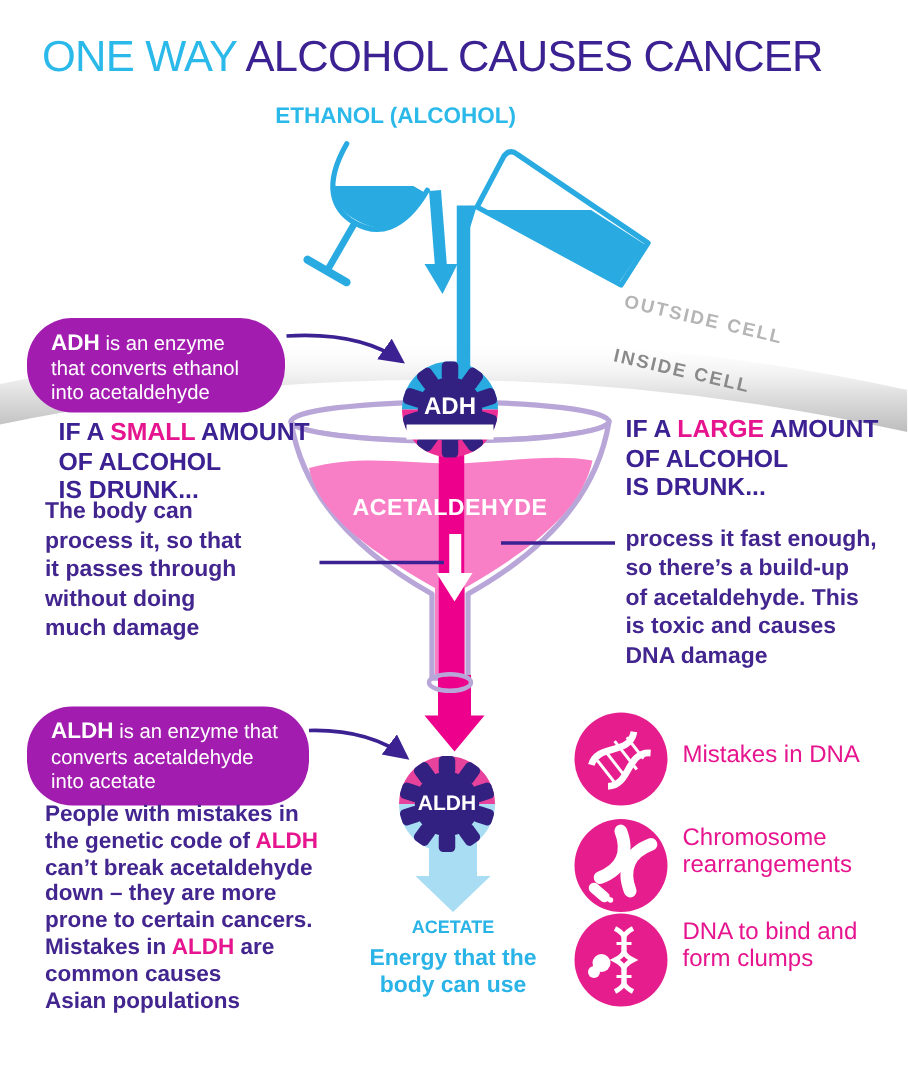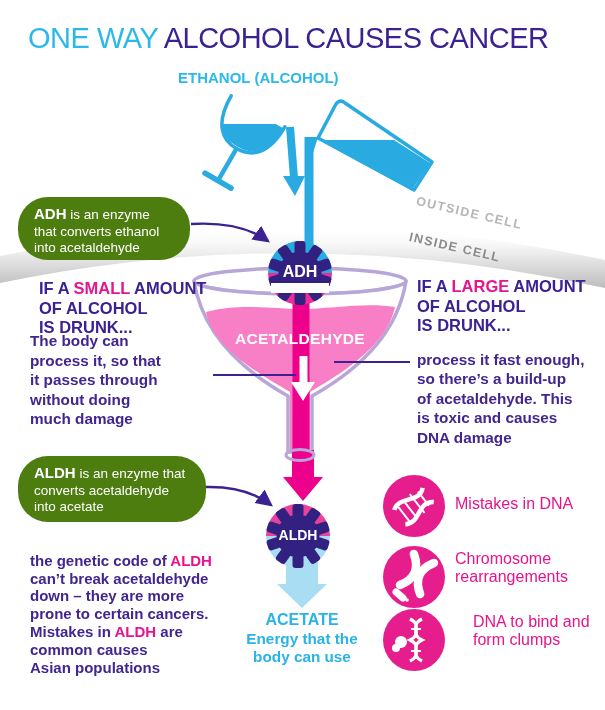--- a/index.html
+++ b/index.html
@@ -4,50 +4,50 @@
 <style>
   html,body{margin:0;padding:0;background:#fff;}
   .stage{position:relative;width:605px;height:710px;background:#fff;overflow:hidden;
          font-family:"Liberation Sans",sans-serif;}
   .stage svg{position:absolute;left:0;top:0;}
   .t{position:absolute;white-space:nowrap;}
   .pink{color:#e6148e;}
   .title{left:28px;top:22px;font-size:29px;font-weight:normal;letter-spacing:-0.5px;}
   .title .c{color:#2bb9ea;}
   .title .p{color:#3b2192;}
-  .ethanol{left:178px;top:69px;width:166px;text-align:left;color:#2bb9ea;font-weight:bold;font-size:15px;}
+  .ethanol{left:178px;top:69px;width:166px;text-align:right;color:#2bb9ea;font-weight:bold;font-size:15px;}
   .outside{left:418px;top:194px;transform:rotate(13deg);transform-origin:left top;
            color:#b5b5b5;font-weight:600;font-size:12.5px;letter-spacing:1.4px;}
   .inside{left:411px;top:230px;transform:rotate(13deg);transform-origin:left top;
           color:#8a8a8a;font-weight:600;font-size:12.5px;letter-spacing:1.4px;}
-  .callout{position:absolute;background:#4d7c0f;color:#fff;border-radius:30px;
-           padding:9px 8px 9px 16px;font-size:13.5px;line-height:16.5px;box-sizing:border-box;}
+  .callout{position:absolute;background:#a21caf;color:#fff;border-radius:30px;
+           padding:9px 8px 9px 16px;font-size:13.5px;line-height:16.5px;box-sizing:border-box;margin-top:15px;}
   .callout b{font-size:15px;}
   .adh-box{left:18px;top:197px;width:172px;height:63px;}
   .aldh-box{left:18px;top:456px;width:188px;height:66px;}
   .heading{position:absolute;color:#3b2192;font-weight:bold;font-size:16.5px;line-height:19.5px;white-space:nowrap;}
   .small-h{left:39px;top:279px;}
   .large-h{left:417px;top:277px;}
   .bodytxt{position:absolute;color:#42258f;font-weight:600;font-size:15.3px;line-height:19.5px;white-space:nowrap;}
   .small-b{left:30px;top:331px;}
   .large-b{left:417px;top:330px;}
   .funnel-label{left:225px;top:330px;width:150px;text-align:center;color:#fff;
                 font-weight:bold;font-size:15.5px;letter-spacing:0.3px;}
   .gear-label{position:absolute;color:#fff;font-weight:bold;text-align:center;}
   .adh-g{left:272px;top:263px;width:56px;font-size:16px;}
   .aldh-g{left:266px;top:527px;width:64px;font-size:14px;}
-  .acetate-t{left:240px;top:611px;width:124px;text-align:center;color:#29b3e6;font-weight:bold;font-size:16px;}
+  .acetate-t{left:240px;top:611px;width:124px;text-align:center;color:#29b3e6;font-weight:bold;font-size:12px;}
   .acetate-s{left:227px;top:630px;width:150px;text-align:center;color:#29b3e6;
              font-weight:600;font-size:15.3px;line-height:17.5px;}
   .causes-h{left:374px;top:452px;font-size:15.5px;font-weight:bold;}
   .causes-h .rest{color:#3b2192;}
   .cause-label{position:absolute;color:#e6148e;font-weight:normal;font-size:16px;line-height:18px;white-space:nowrap;}
   .cl-1{left:455px;top:495px;}
   .cl-2{left:455px;top:550px;}
-  .cl-3{left:455px;top:613px;margin-left:18px;}
+  .cl-3{left:455px;top:613px;}
   .aldh-para{left:30px;top:534px;color:#42258f;font-weight:600;font-size:15px;line-height:17.8px;white-space:nowrap;}
 </style>
 </head>
 <body>
 
 <div class="stage">
 
 <svg width="605" height="710" viewBox="0 0 605 710">
   <defs>
     <linearGradient id="bandGrad" x1="0" y1="0" x2="0" y2="1">
@@ -215,21 +215,21 @@
   <div class="t funnel-label">ACETALDEHYDE</div>
   <div class="gear-label adh-g">ADH</div>
 
   <div class="callout aldh-box">
     <b>ALDH</b><span> is an enzyme that</span><br>
     <span>converts acetaldehyde</span><br>
     <span>into acetate</span>
   </div>
 
   <div class="t aldh-para">
-    <br>
+    <span>People with mistakes in</span><br>
     <span>the genetic code of </span><span class="pink">ALDH</span><br>
     <span>can’t break acetaldehyde</span><br>
     <span>down – they are more</span><br>
     <span>prone to certain cancers.</span><br>
     <span>Mistakes in </span><span class="pink">ALDH</span><span> are</span><br>
     <span>common causes</span><br>
     <span>Asian populations</span>
   </div>
 
   <div class="gear-label aldh-g">ALDH</div>

